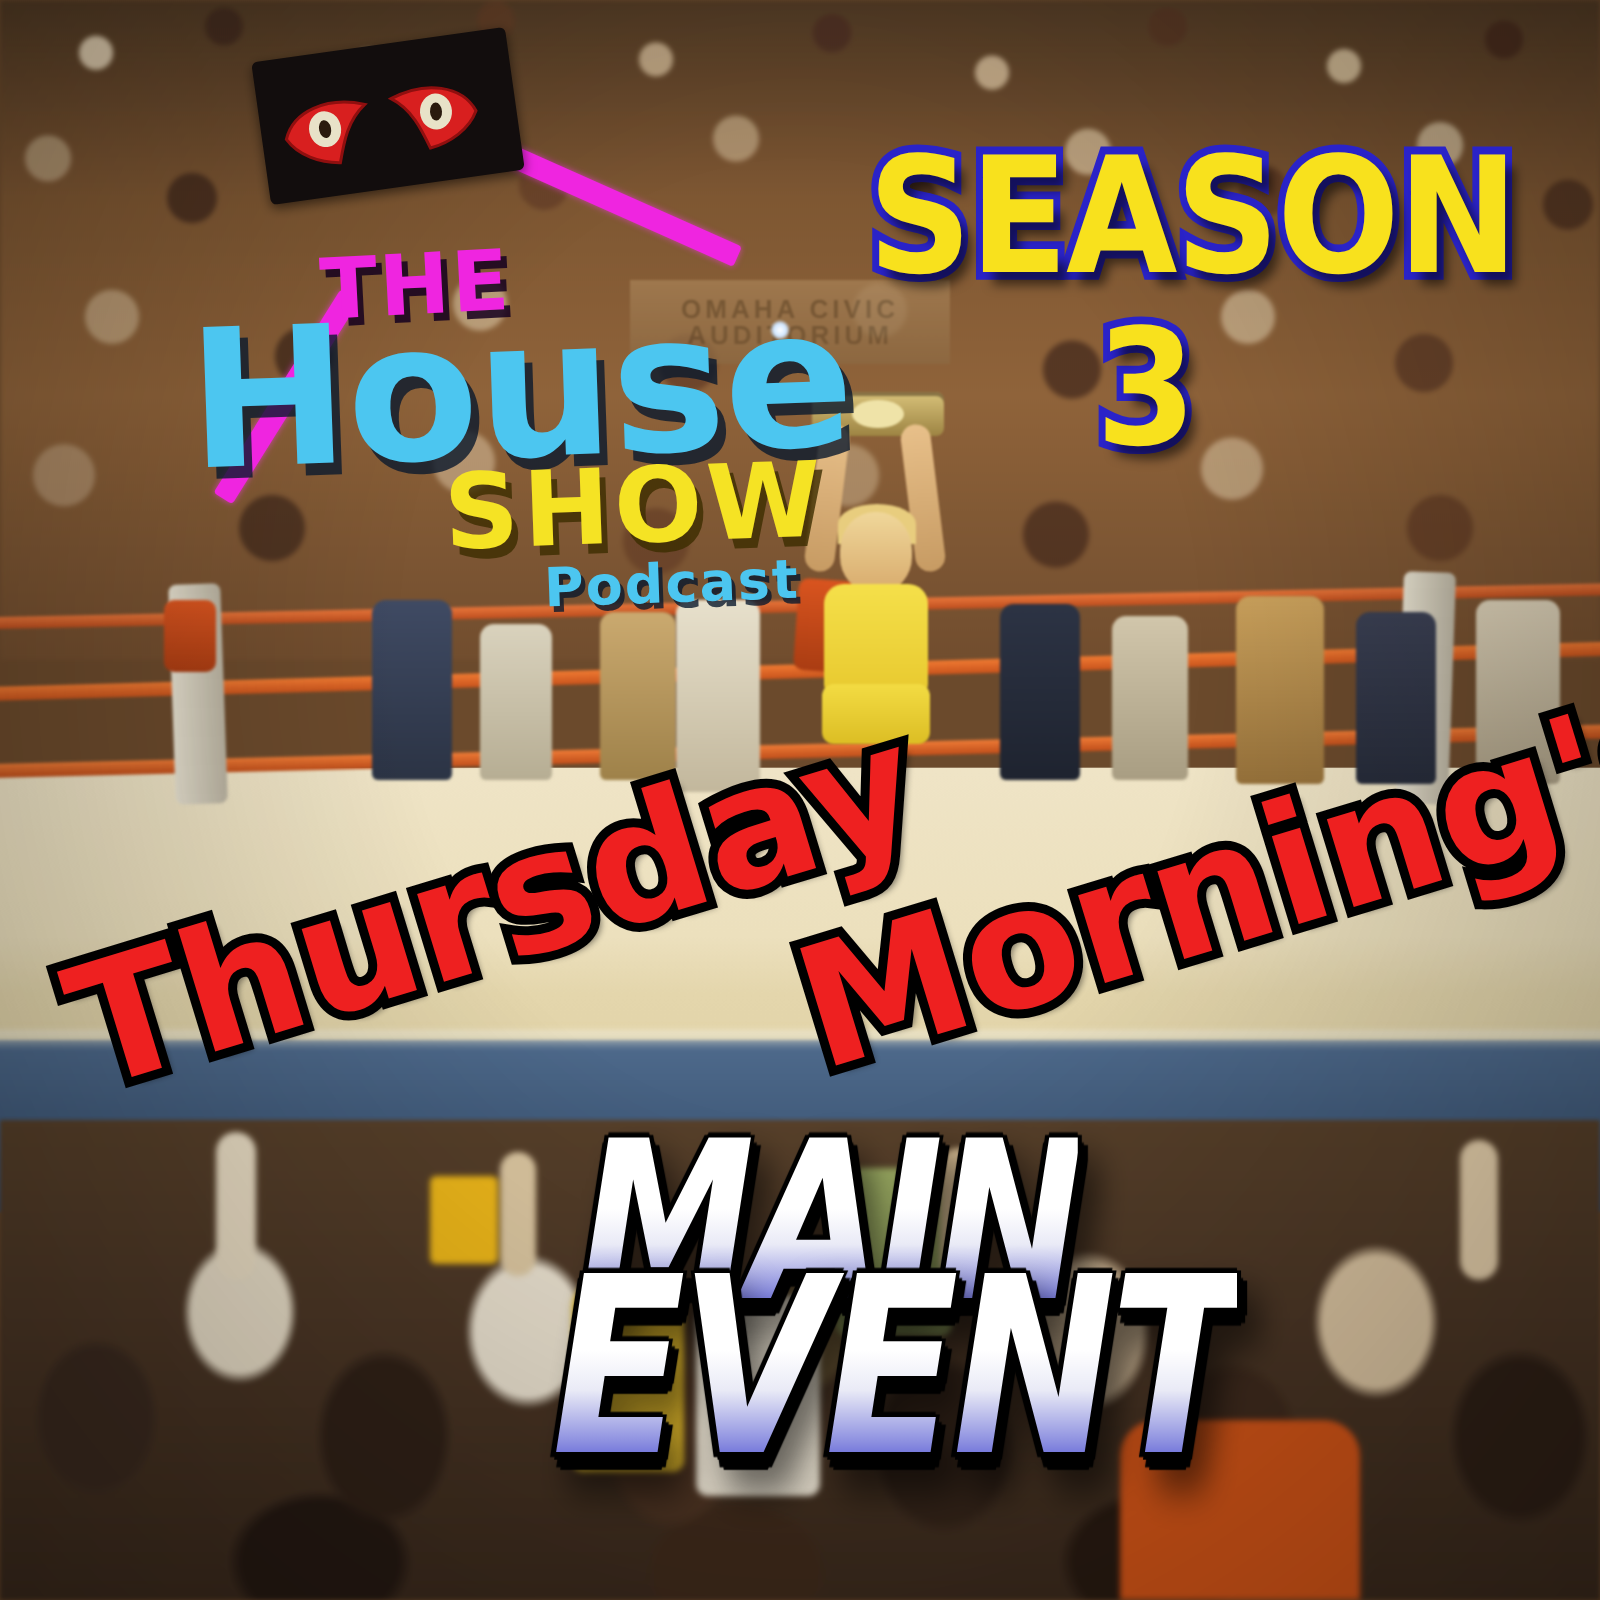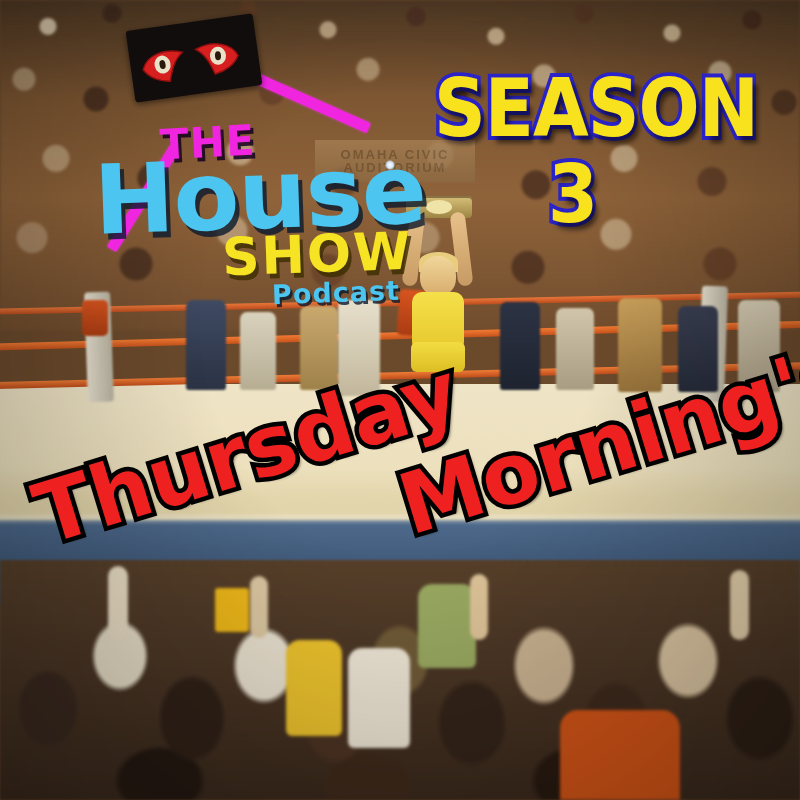--- a/index.html
+++ b/index.html
@@ -347,14 +347,18 @@
   <div class="t-house">House</div>
   <div class="t-show">SHOW</div>
   <div class="t-podcast">Podcast</div>
 
   <div class="t-season">SEASON</div>
   <div class="t-season-num">3</div>
 
   <div class="t-thursday">Thursday</div>
   <div class="t-mornings">Morning's</div>
 
+  <div class="me-wrap">
+    <span class="t-main">MAIN</span>
+    <span class="t-event">EVENT</span>
+  </div>
 
 </div>
 
 </body></html>

